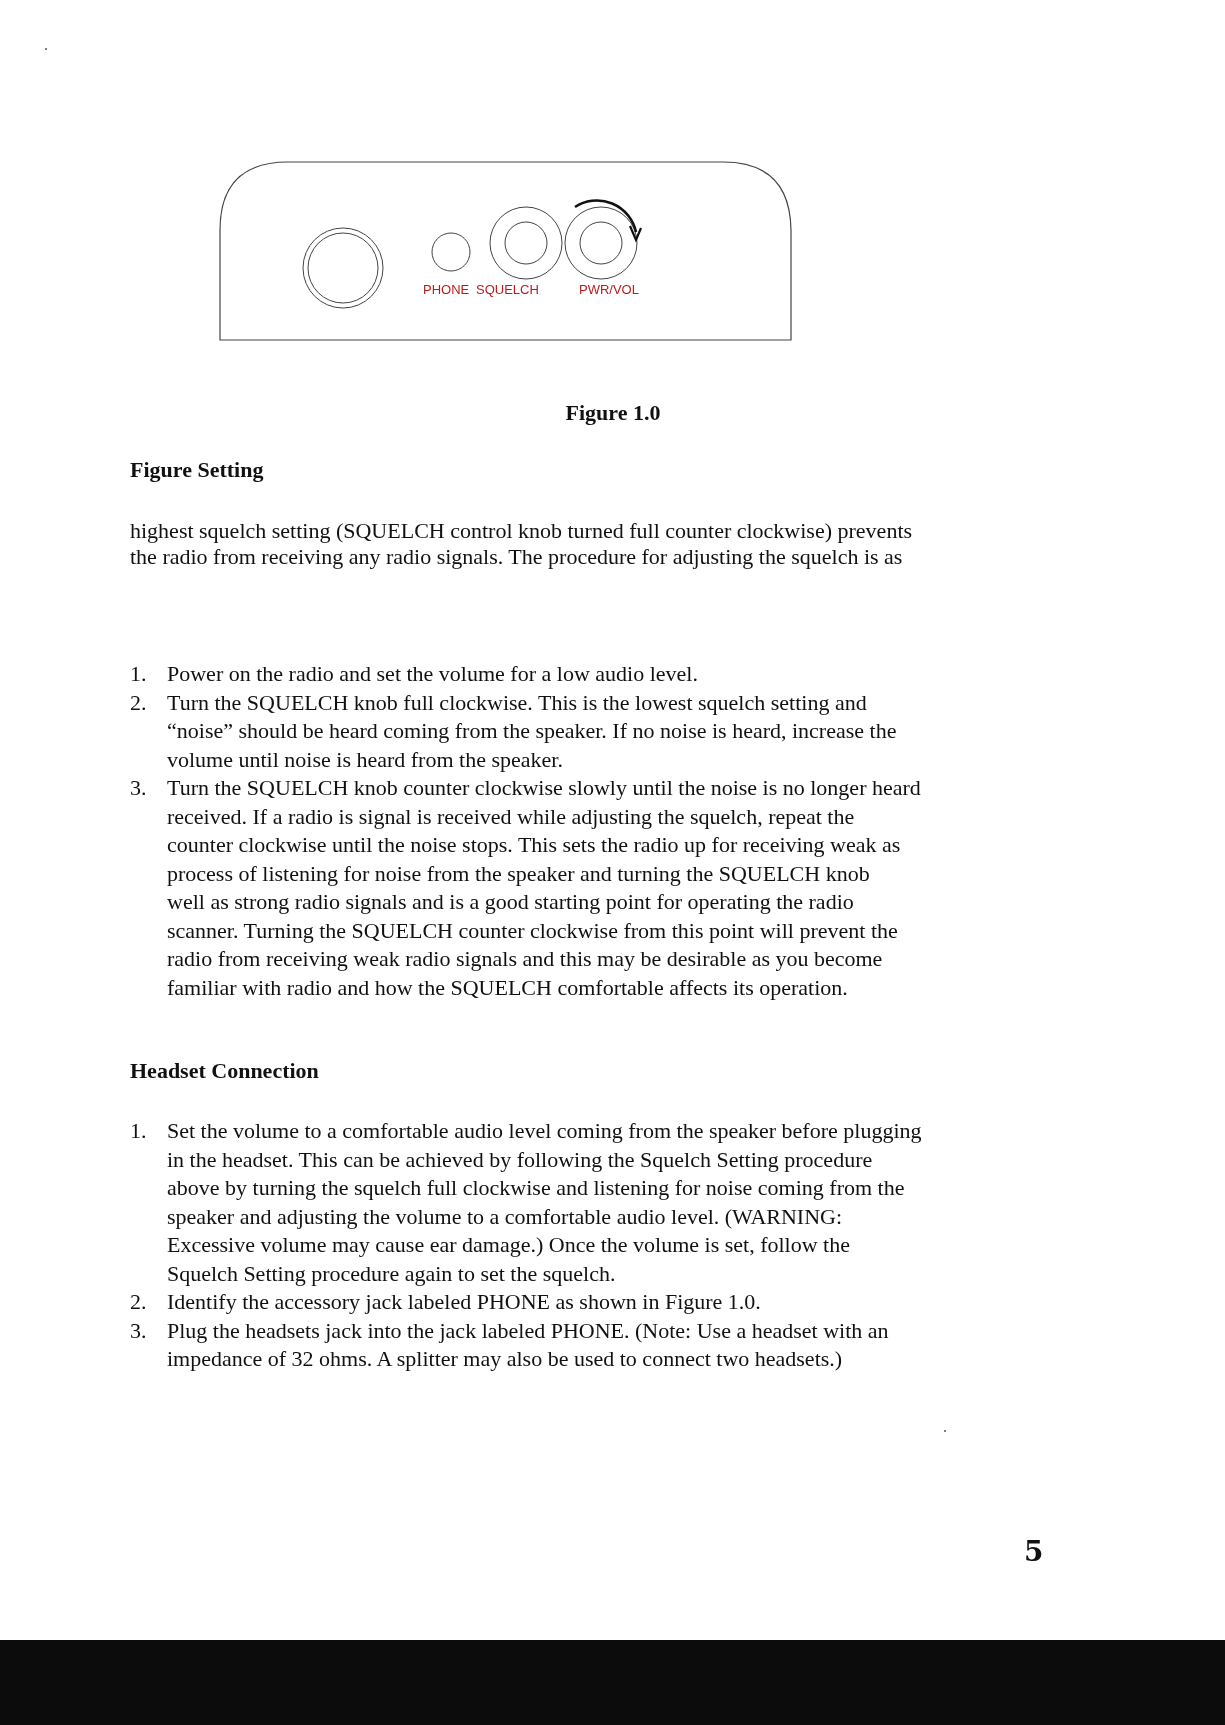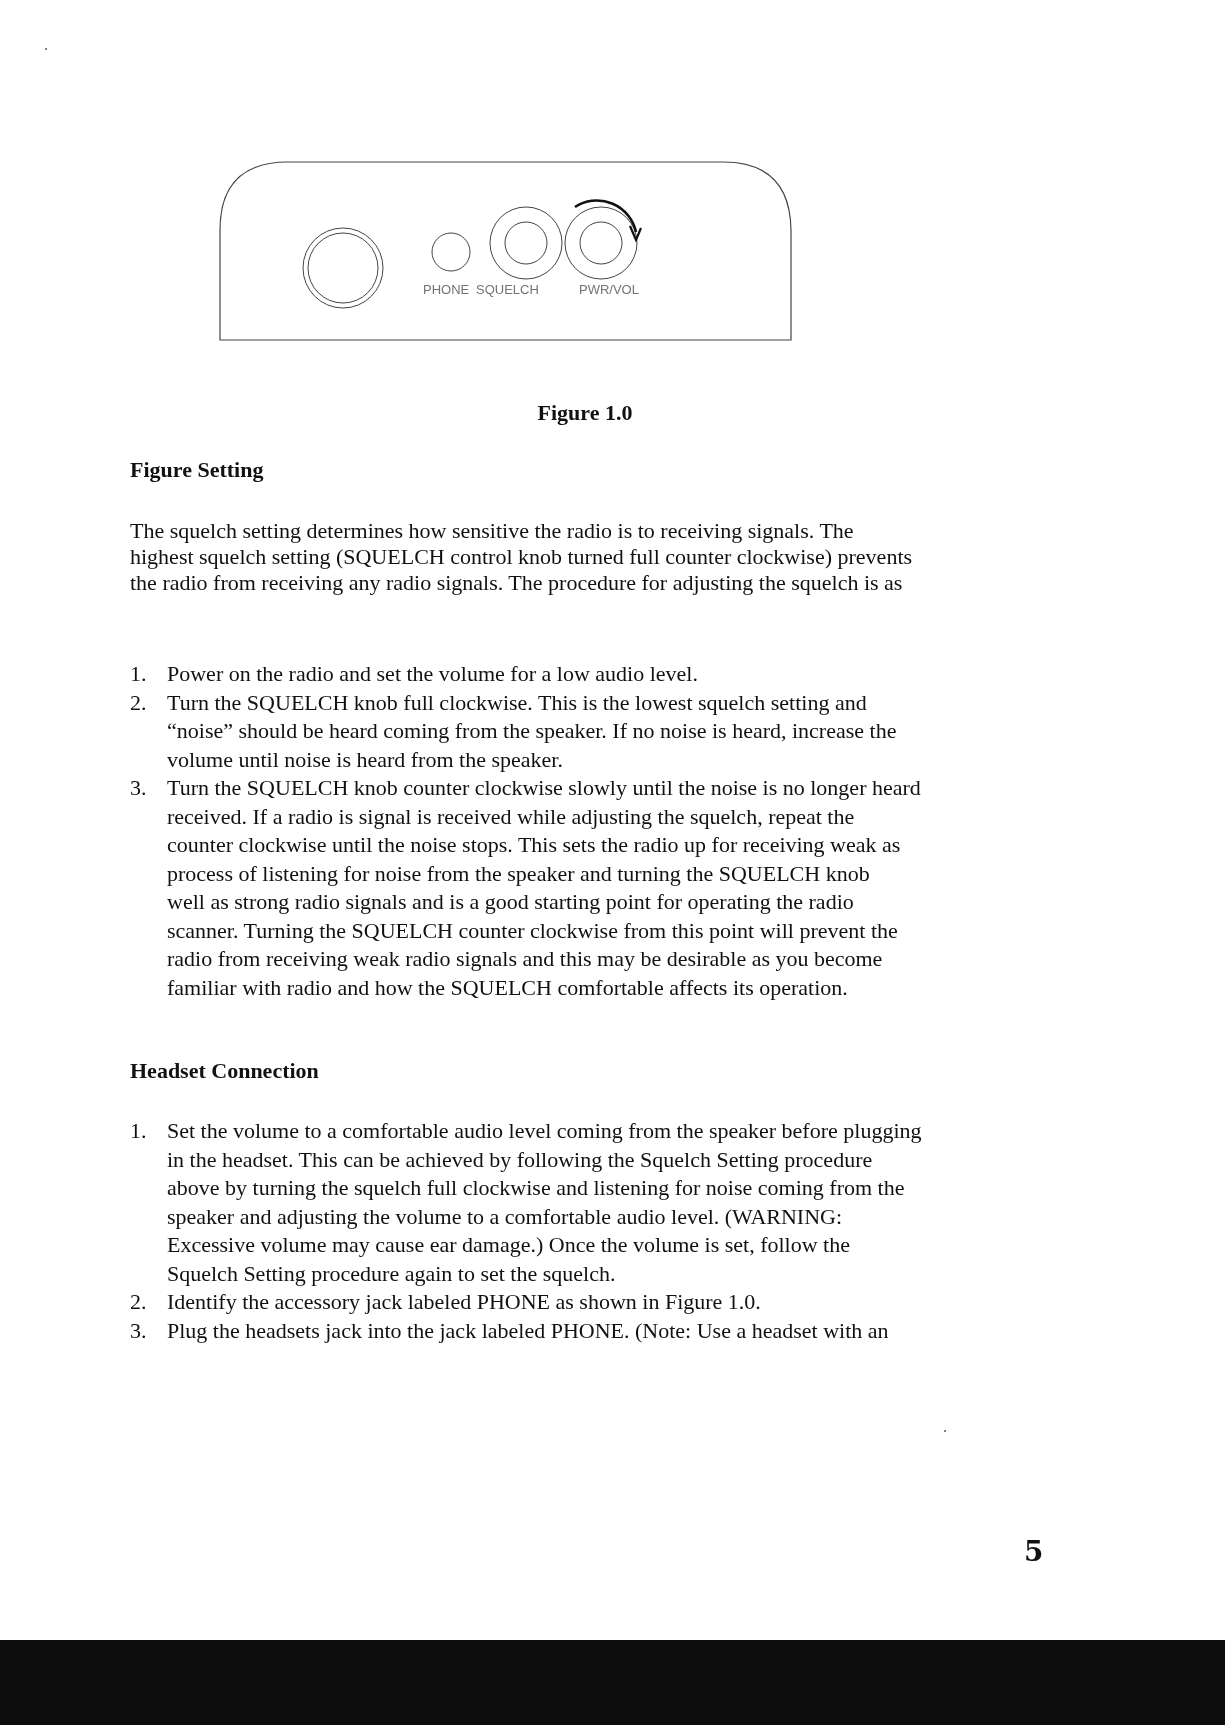--- a/index.html
+++ b/index.html
@@ -5,25 +5,25 @@
   html, body { margin: 0; padding: 0; }
   body {
     width: 1225px; height: 1725px; position: relative; overflow: hidden;
     background: #ffffff; color: #111;
     font-family: "Liberation Serif", "DejaVu Serif", serif;
   }
   .figure { position: absolute; left: 218px; top: 160px; width: 575px; height: 182px; }
   .figure svg { width: 100%; height: 100%; }
   .fig-label {
     position: absolute; font-family: "Liberation Sans", "DejaVu Sans", sans-serif;
-    font-size: 13px; color: #737373; top: 122px;
+    font-size: 13px; color: #b91c1c; top: 122px;
   }
   .caption {
     position: absolute; left: 0; width: 1170px; top: 400px; text-align: center;
-    font-weight: bold; font-size: 22px;
+    font-weight: bold; font-size: 22px; padding-left: 28px;
   }
   .heading { position: absolute; left: 130px; font-weight: bold; font-size: 22px; }
   .para {
     position: absolute; left: 130px; width: 900px; font-size: 22px; line-height: 26px;
   }
   .line { white-space: nowrap; }
   ol.steps {
     position: absolute; left: 130px; margin: 0; padding: 0; list-style: none;
     font-size: 22px; line-height: 28.5px; width: 920px;
   }
@@ -65,21 +65,20 @@
   <span class="fig-label" style="left:205px">PHONE</span>
   <span class="fig-label" style="left:258px">SQUELCH</span>
   <span class="fig-label" style="left:361px">PWR/VOL</span>
 </div>
 
 <div class="caption">Figure 1.0</div>
 
 <div class="heading" style="top:457px">Figure Setting</div>
 
 <div class="para" style="top:518px">
-  <div class="line">The squelch setting determines how sensitive the radio is to receiving signals.  The</div>
   <div class="line">highest squelch setting (SQUELCH control knob turned full counter clockwise) prevents</div>
   <div class="line">the radio from receiving any radio signals.  The procedure for adjusting the squelch is as</div>
 </div>
 
 <ol class="steps" style="top:660px">
   <li>
     <span class="num">1.</span>
     <div class="line">Power on the radio and set the volume for a low audio level.</div>
   </li>
   <li>
@@ -113,20 +112,21 @@
     <div class="line">Excessive volume may cause ear damage.)  Once the volume is set, follow the</div>
     <div class="line">Squelch Setting procedure again to set the squelch.</div>
   </li>
   <li>
     <span class="num">2.</span>
     <div class="line">Identify the accessory jack labeled PHONE as shown in Figure 1.0.</div>
   </li>
   <li>
     <span class="num">3.</span>
     <div class="line">Plug the headsets jack into the jack labeled PHONE.  (Note:  Use a headset with an</div>
+    <div class="line">impedance of 32 ohms.  A splitter may also be used to connect two headsets.)</div>
   </li>
 </ol>
 
 <div class="page-num">5</div>
 
 <div class="speck" style="left:45px;top:48px"></div>
 <div class="speck" style="left:944px;top:1430px"></div>
 
 <div class="black-band"></div>
 

